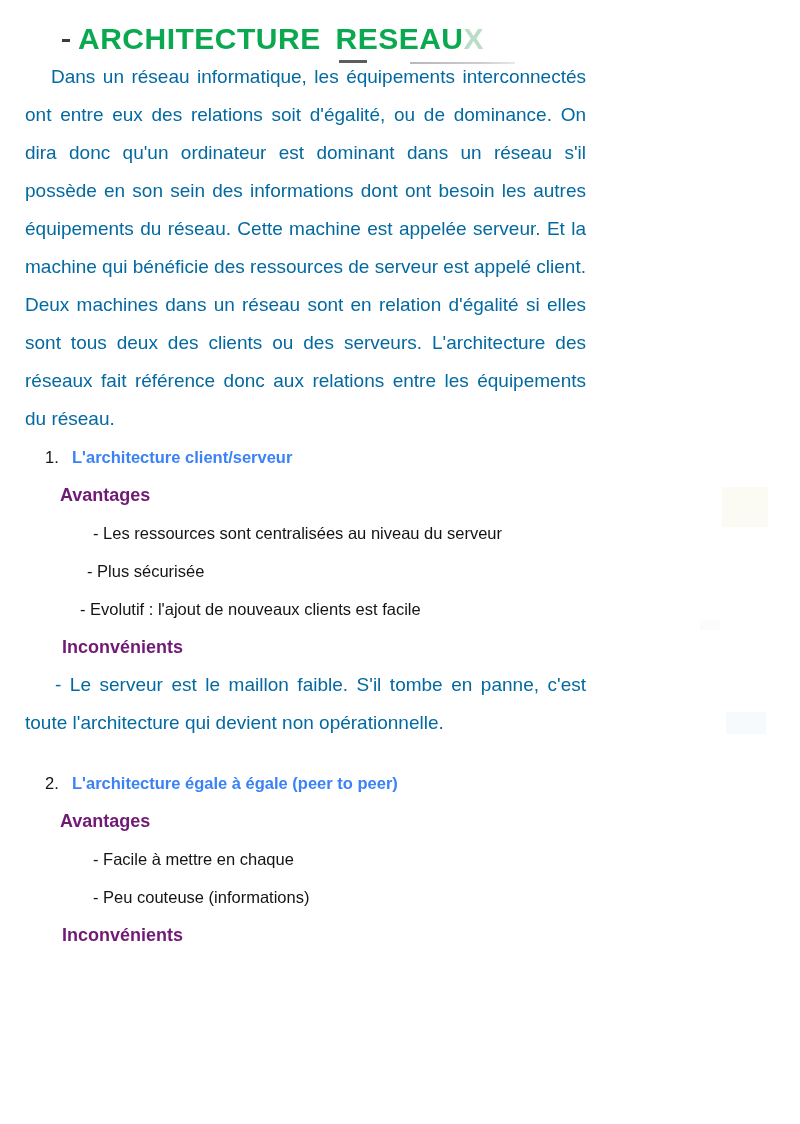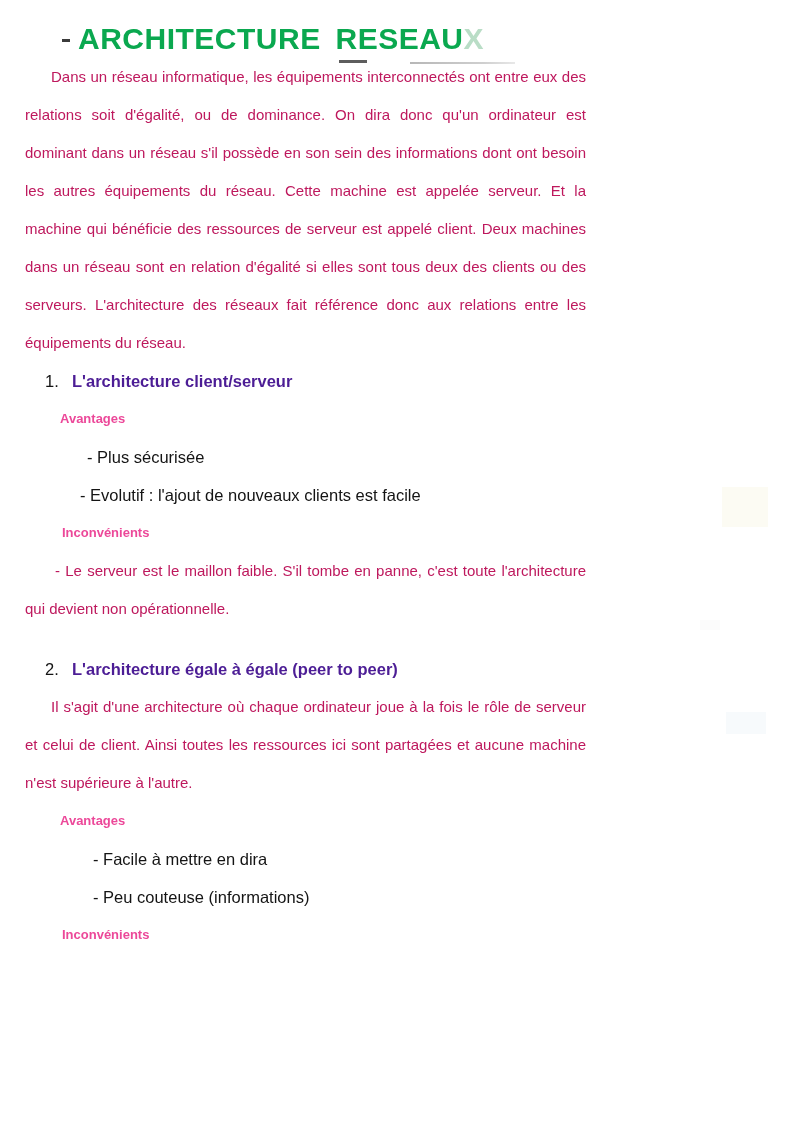--- a/index.html
+++ b/index.html
@@ -75,25 +75,25 @@
     height: 2px;
     background: linear-gradient(to right, #b7b7b7, #cfcfcf 70%, #e8e8e8);
   }
 
   
   .content {
     padding: 0 90px 0 25px;
   }
   p.para {
     margin: 0;
-    font-size: 15px;
+    font-size: 19px;
     line-height: 38px;
     text-align: justify;
     text-justify: inter-word;
-    color: #be185d;
+    color: #0369a1;
   }
   p.para.indent {
     text-indent: 26px;
   }
   .section-heading {
     display: flex;
     align-items: baseline;
     margin: 0;
     padding-left: 20px;
     line-height: 38px;
@@ -101,30 +101,30 @@
   }
   .section-num {
     width: 27px;
     flex: 0 0 27px;
     font-weight: normal;
     color: #141414;
   }
   .section-title {
     font-weight: bold;
     font-size: 16.5px;
-    color: #4c1d95;
+    color: #3b82f6;
   }
 
   
   .sub-heading {
     margin: 0;
     line-height: 38px;
-    font-size: 13px;
+    font-size: 18px;
     font-weight: bold;
-    color: #ec4899;
+    color: #701a75;
   }
   .sub-heading.ind-a { padding-left: 35px; }
   .sub-heading.ind-b { padding-left: 37px; }
 
   
   .bullet {
     margin: 0;
     line-height: 38px;
     font-size: 16.5px;
     color: #141414;
@@ -181,40 +181,40 @@
     <p class="para indent">Dans un réseau informatique, les équipements interconnectés ont entre eux des relations soit d'égalité, ou de dominance. On dira donc qu'un ordinateur est dominant dans un réseau s'il possède en son sein des informations dont ont besoin les autres équipements du réseau. Cette machine est appelée serveur. Et la machine qui bénéficie des ressources de serveur est appelé client. Deux machines dans un réseau sont en relation d'égalité si elles sont tous deux des clients ou des serveurs. L'architecture des réseaux fait référence donc aux relations entre les équipements du réseau.</p>
 
     <div class="section-heading">
       <span class="section-num">1.</span>
       <span class="section-title">L'architecture client/serveur</span>
     </div>
 
 
     <div class="sub-heading ind-a">Avantages</div>
 
+    <div class="bullet lvl-1">- Les ressources sont centralisées au niveau du serveur</div>
     <div class="bullet lvl-2">- Plus sécurisée</div>
     <div class="bullet lvl-3">- Evolutif : l'ajout de nouveaux clients est facile</div>
 
     <div class="sub-heading ind-b">Inconvénients</div>
 
     <p class="para hang">- Le serveur est le maillon faible. S'il tombe en panne, c'est toute l'architecture qui devient non opérationnelle.</p>
     <div class="spacer-sm"></div>
 
     <div class="spacer-md"></div>
 
     <div class="section-heading">
       <span class="section-num">2.</span>
       <span class="section-title">L'architecture égale à égale (peer to peer)</span>
     </div>
 
-    <p class="para indent">Il s'agit d'une architecture où chaque ordinateur joue à la fois le rôle de serveur et celui de client. Ainsi toutes les ressources ici sont partagées et aucune machine n'est supérieure à l'autre.</p>
 
     <div class="sub-heading ind-a">Avantages</div>
 
-    <div class="bullet lvl-1">- Facile à mettre en dira</div>
+    <div class="bullet lvl-1">- Facile à mettre en chaque</div>
     <div class="bullet lvl-1">- Peu couteuse (informations)</div>
 
     <div class="sub-heading ind-b">Inconvénients</div>
 
   </div>
 
   <span class="artifact artifact-1"></span>
   <span class="artifact artifact-2"></span>
   <span class="artifact artifact-3"></span>
 

